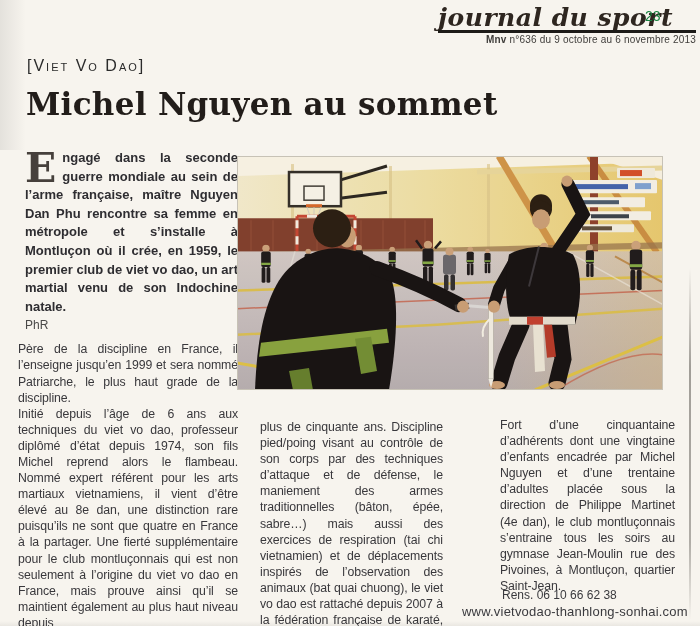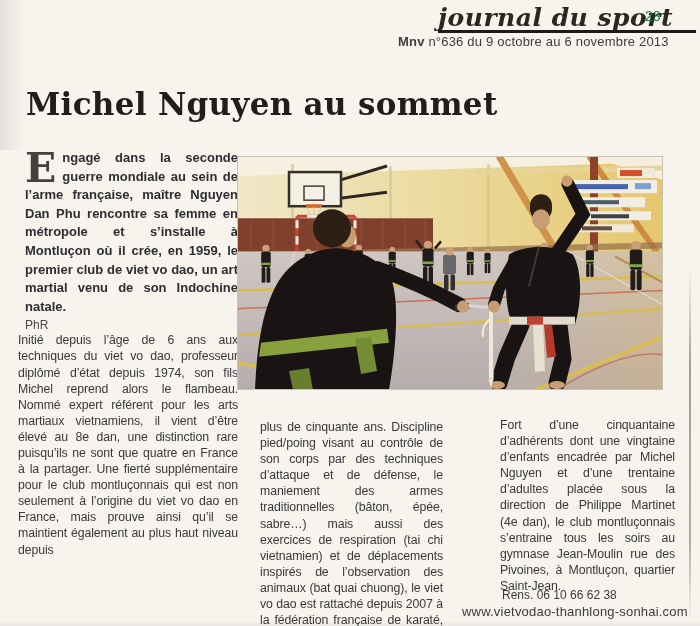--- a/index.html
+++ b/index.html
@@ -17,22 +17,22 @@
     font-family:"DejaVu Serif", serif; font-style:italic; font-weight:bold;
     font-size:25px; letter-spacing:.5px; color:#2e2620; white-space:nowrap;
   }
   .masthead-page{
     position:absolute; top:8px; left:645px; font-size:14px; color:#15803d;
   }
   .masthead-rule{
     position:absolute; top:30px; left:438px; width:258px; height:3px; background:var(--rule);
   }
   .masthead-issue{
-    position:absolute; top:34px; left:398px; width:298px; text-align:left;
-    font-size:13px; color:#3f3d3a; letter-spacing:.2px;
+    position:absolute; top:34px; left:398px; width:298px; text-align:right;
+    font-size:10px; color:#3f3d3a; letter-spacing:.2px;
   }
   .masthead-issue .b{font-weight:bold;}
   
   .kicker{
     position:absolute; top:57px; left:27px; font-size:16px; letter-spacing:2px;
     font-variant:small-caps; color:#2b2b2b;
   }
   .headline{
     position:absolute; top:86px; left:26px; font-family:"DejaVu Serif", serif;
     font-weight:bold; font-size:31px; letter-spacing:.3px; color:var(--headline_ink);
@@ -91,25 +91,27 @@
 </head>
 <body>
 
 <div class="page">
 
   <div class="masthead-title">journal du sport</div>
   <div class="masthead-page">23</div>
   <div class="masthead-rule"></div>
   <div class="masthead-issue"><span class="b">Mnv</span><span> n°636 du 9 octobre au 6 novembre 2013</span></div>
 
+  <div class="kicker">[Viet Vo Dao]</div>
   <div class="headline">Michel Nguyen au sommet</div>
 
   <div class="leftcol">
     <p class="intro"><span class="dropcap">E</span><span>ngagé dans la seconde guerre mondiale au sein de l’arme française, maître Nguyen Dan Phu rencontre sa femme en métropole et s’installe à Montluçon où il crée, en 1959, le premier club de viet vo dao, un art martial venu de son Indochine natale.</span></p>
     <p class="byline">PhR</p>
+    <p class="bodytext p1">Père de la discipline en France, il l’enseigne jusqu’en 1999 et sera nommé Patriarche, le plus haut grade de la discipline.</p>
     <p class="bodytext">Initié depuis l’âge de 6 ans aux techniques du viet vo dao, professeur diplômé d’état depuis 1974, son fils Michel reprend alors le flambeau. Nommé expert référent pour les arts martiaux vietnamiens, il vient d’être élevé au 8e dan, une distinction rare puisqu’ils ne sont que quatre en France à la partager. Une fierté supplémentaire pour le club montluçonnais qui est non seulement à l’origine du viet vo dao en France, mais prouve ainsi qu’il se maintient également au plus haut niveau depuis</p>
   </div>
 
   <div class="photo">
     <svg viewBox="0 0 426 233" preserveAspectRatio="none">
       <defs>
         <linearGradient id="wallG" x1="0" y1="0" x2="1" y2="0">
           <stop offset="0" stop-color="#f1ead0"></stop>
             <stop offset="0.45" stop-color="#ecdfa6"></stop>
             <stop offset="1" stop-color="#e5c86f"></stop>

